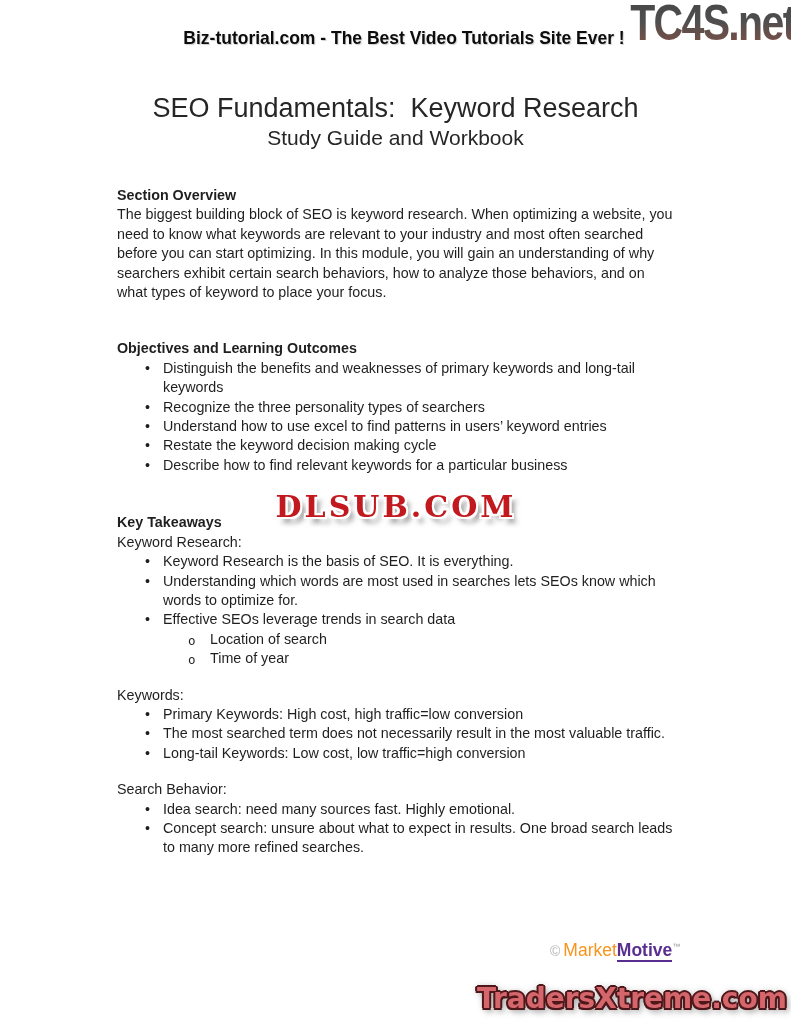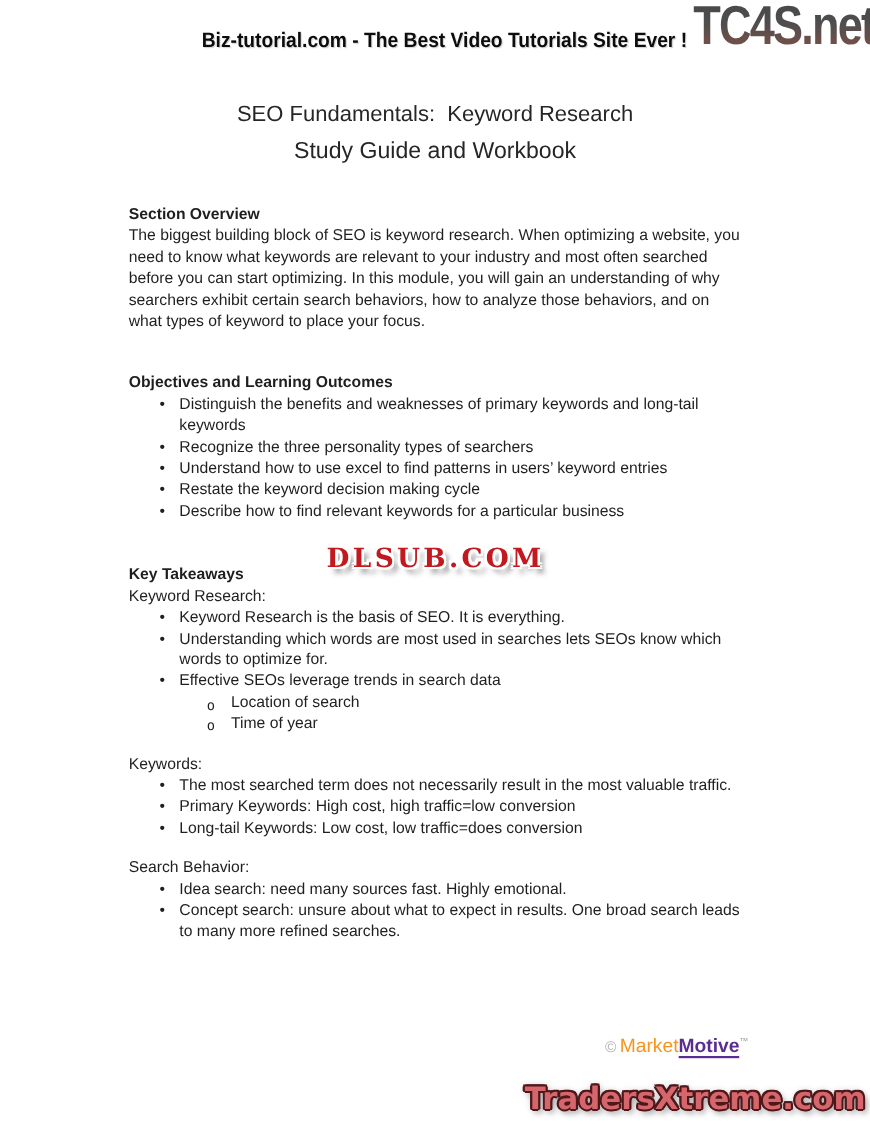--- a/index.html
+++ b/index.html
@@ -25,21 +25,21 @@
     transform:scaleX(0.82); transform-origin:right center;
     background:linear-gradient(180deg,#474747 0%, #4e4e4e 45%, #7c5047 95%);
     -webkit-background-clip:text; background-clip:text;
     -webkit-text-fill-color:transparent; color:transparent;
     white-space:nowrap;
   }
 
   
   .doc-title {
     position:absolute; top:93px; left:0; width:100%; text-align:center;
-    font-size:20px; color:#262626; white-space:pre-wrap;
+    font-size:27px; color:#262626; white-space:pre-wrap;
   }
   .doc-subtitle {
     position:absolute; top:126px; left:0; width:100%; text-align:center;
     font-size:21px; color:#262626;
   }
 
   
   .content {
     position:absolute; top:186px; left:117px; width:561px;
     font-size:14.3px; line-height:19.4px; color:#1f1f1f;
@@ -59,21 +59,21 @@
   .li.sub { padding-left:93px; }
   .li.sub::before {
     content:"o"; left:71px; font-size:12.5px; top:1px;
     font-family:"DejaVu Sans Mono", monospace;
   }
 
   
   .dlsub {
     position:absolute; top:488px; left:250px; width:292px; text-align:center;
     font-family:"DejaVu Serif", serif; font-weight:bold;
-    font-size:24px; line-height:38px; letter-spacing:3px; color:#c2191f;
+    font-size:30px; line-height:38px; letter-spacing:3px; color:#c2191f;
     text-shadow:
       -2px -2px 0 #ffffff, 2px -2px 0 #ffffff, -2px 2px 0 #ffffff, 2px 2px 0 #ffffff,
       -2px 0 0 #ffffff, 2px 0 0 #ffffff, 0 -2px 0 #ffffff, 0 2px 0 #ffffff,
       5px 6px 5px rgba(125,125,125,0.75);
     white-space:nowrap;
   }
 
   
   .marketmotive {
     position:absolute; top:940px; left:550px; font-size:17.5px; white-space:nowrap;
@@ -151,27 +151,27 @@
         <span>Location of search</span>
       </div>
       <div class="li sub">
         <span>Time of year</span>
       </div>
     </div>
 
     <div class="mt-keywords">
       <div class="para">Keywords:</div>
       <div class="li">
+        <span>Primary Keywords: High cost, high traffic=low conversion</span>
+      </div>
+      <div class="li">
         <span>The most searched term does not necessarily result in the most valuable traffic.</span>
       </div>
       <div class="li">
-        <span>Primary Keywords: High cost, high traffic=low conversion</span>
-      </div>
-      <div class="li">
-        <span>Long-tail Keywords: Low cost, low traffic=does conversion</span>
+        <span>Long-tail Keywords: Low cost, low traffic=high conversion</span>
       </div>
     </div>
 
     <div class="mt-behavior">
       <div class="para">Search Behavior:</div>
       <div class="li">
         <span>Idea search: need many sources fast. Highly emotional.</span>
       </div>
       <div class="li">
         <span>Concept search: unsure about what to expect in results. One broad search leads to many more refined searches.</span>

